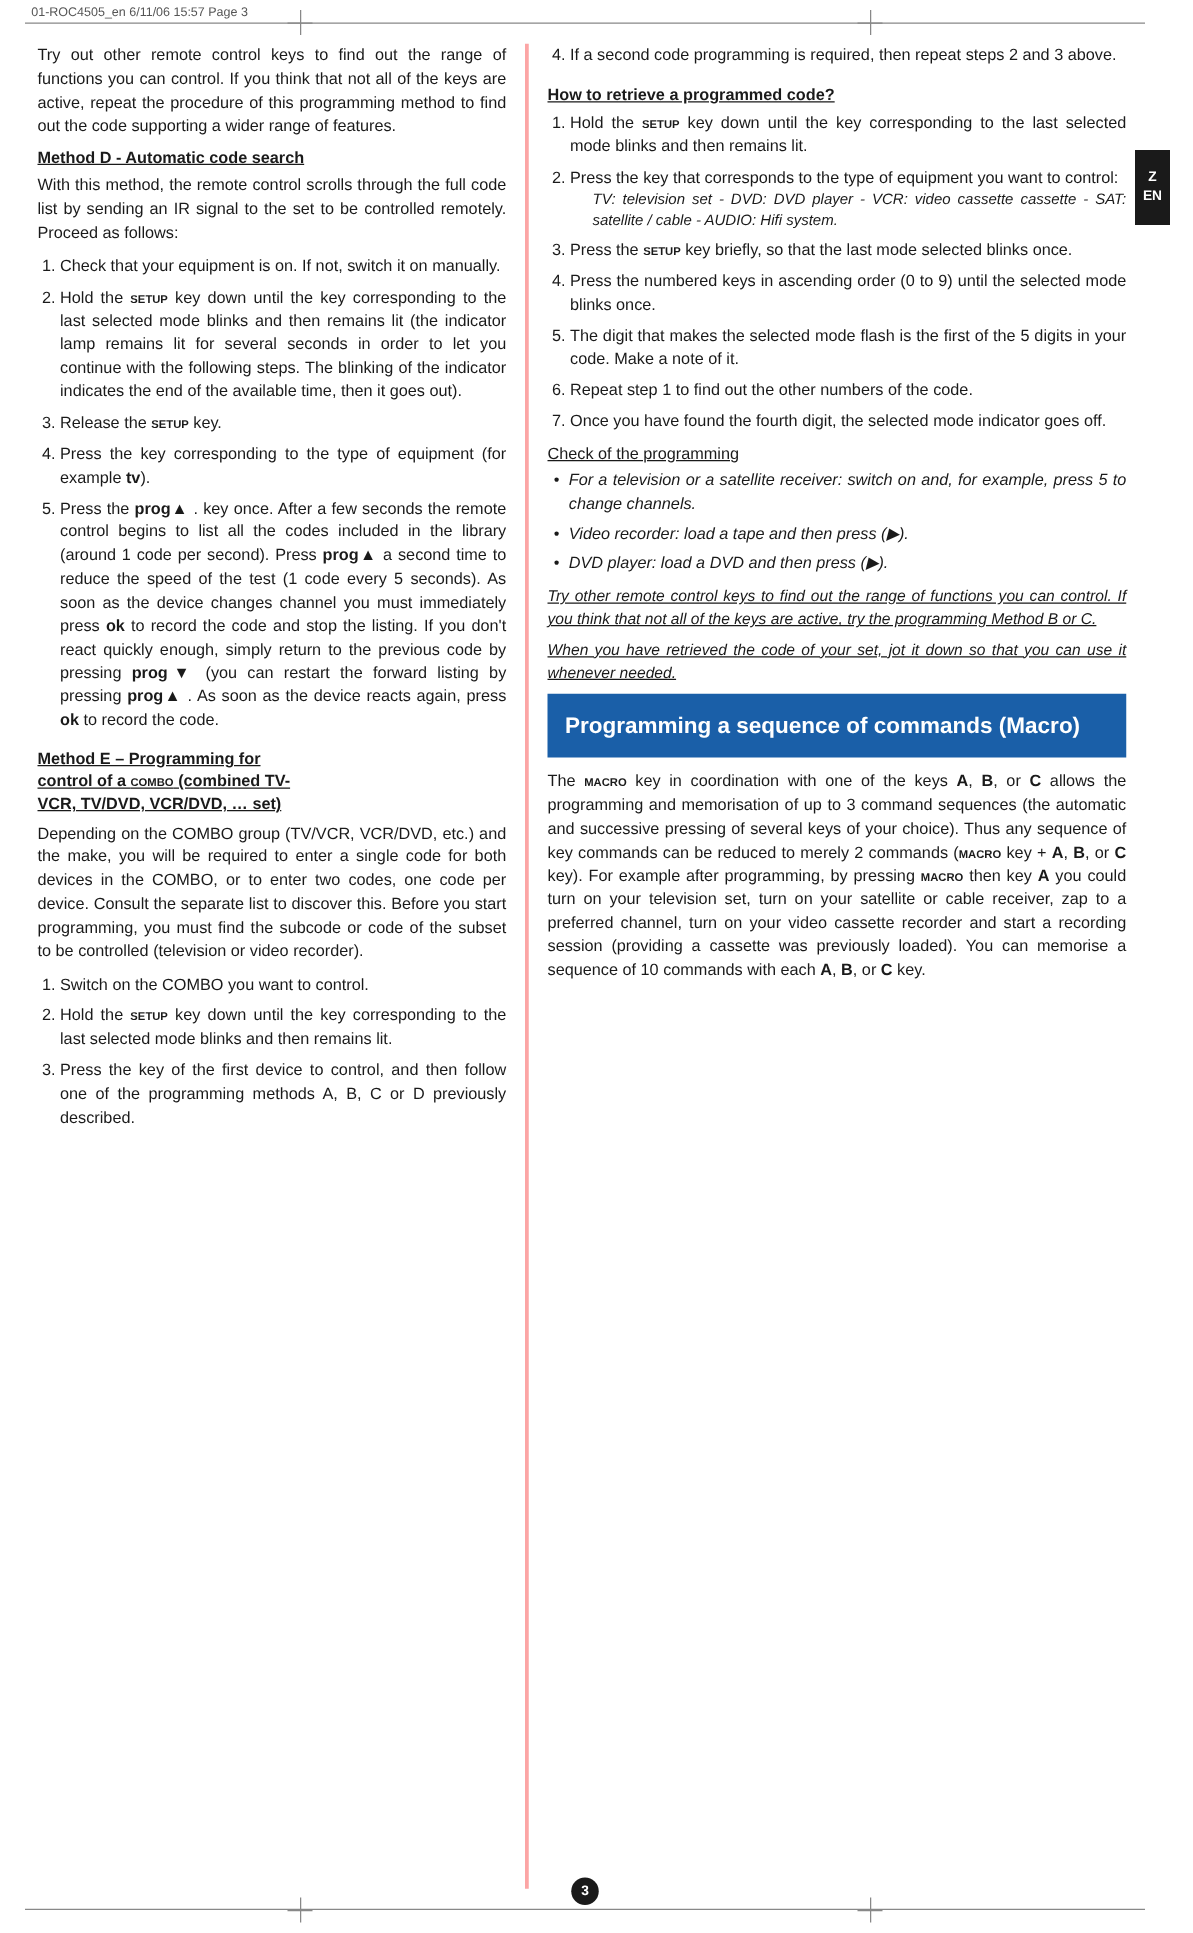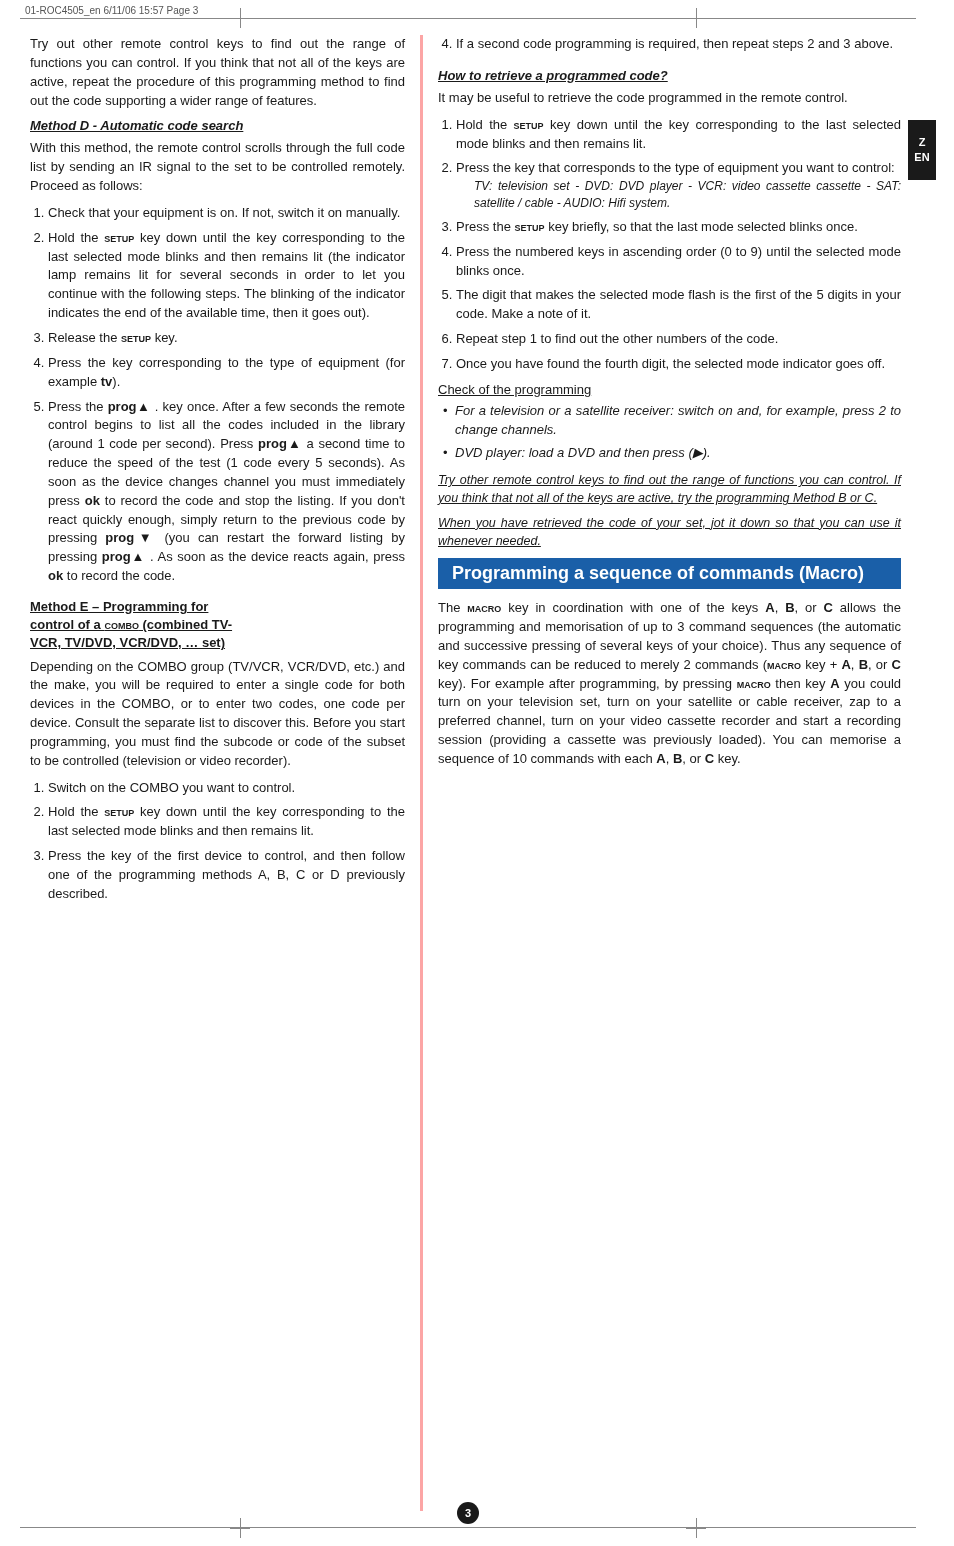--- a/index.html
+++ b/index.html
@@ -127,21 +127,20 @@
       margin-bottom: 8px;
       text-align: justify;
     }
 
     h3 {
       font-size: 13px;
       font-weight: bold;
       text-decoration: underline;
       margin-bottom: 6px;
       margin-top: 14px;
-      font-style: italic;
     }
 
     h3.first {
       margin-top: 0;
     }
 
     ol {
       margin-left: 18px;
       margin-bottom: 8px;
     }
@@ -176,21 +175,21 @@
       font-style: italic;
     }
 
     .bold { font-weight: bold; }
     .small-caps { font-variant: small-caps; font-weight: bold; }
 
     
     .blue-box {
       background: #1a5fa8;
       color: #fff;
-      padding: 4px 14px;
+      padding: 14px 14px;
       margin-bottom: 10px;
       margin-top: 8px;
     }
 
     .blue-box h2 {
       font-size: 18px;
       font-weight: bold;
       line-height: 1.3;
     }
 
@@ -320,21 +319,20 @@
     </div>
 
     <div class="col-right">
 
       <ol start="4">
         <li>If a second code programming is required, then repeat steps 2 and 3 above.</li>
       </ol>
 
       <h3>How to retrieve a programmed code?</h3>
 
-      <p>It may be useful to retrieve the code programmed in the remote control.</p>
 
       <ol>
         <li>
           Hold the <span class="small-caps">setup</span> key down until the key corresponding to the last selected mode blinks and then remains lit.
         </li>
         <li>
           Press the key that corresponds to the type of equipment you want to control:
           <p class="indent-para">TV: television set - DVD: DVD player - VCR: video cassette cassette - SAT: satellite / cable - AUDIO: Hifi system.</p>
         </li>
         <li>
@@ -351,21 +349,24 @@
         </li>
         <li>
           Once you have found the fourth digit, the selected mode indicator goes off.
         </li>
       </ol>
 
       <span class="underline-section">Check of the programming</span>
 
       <ul>
         <li>
-          <em>For a television or a satellite receiver: switch on and, for example, press 2 to change channels.</em>
+          <em>For a television or a satellite receiver: switch on and, for example, press 5 to change channels.</em>
+        </li>
+        <li>
+          <em>Video recorder: load a tape and then press (▶).</em>
         </li>
         <li>
           <em>DVD player: load a DVD and then press (▶).</em>
         </li>
       </ul>
 
       <p class="note-italic">Try other remote control keys to find out the range of functions you can control. If you think that not all of the keys are active, try the programming Method B or C.</p>
 
       <p class="note-italic">When you have retrieved the code of your set, jot it down so that you can use it whenever needed.</p>
 

